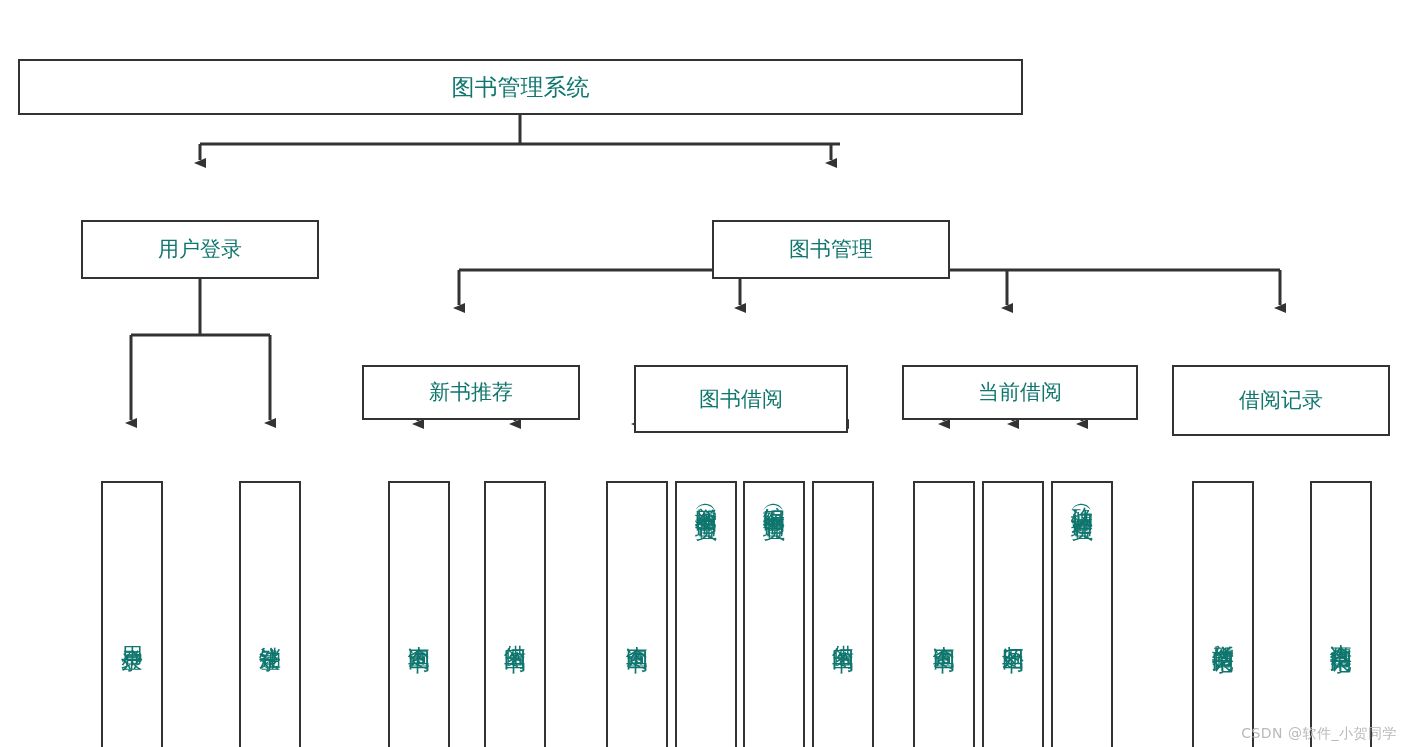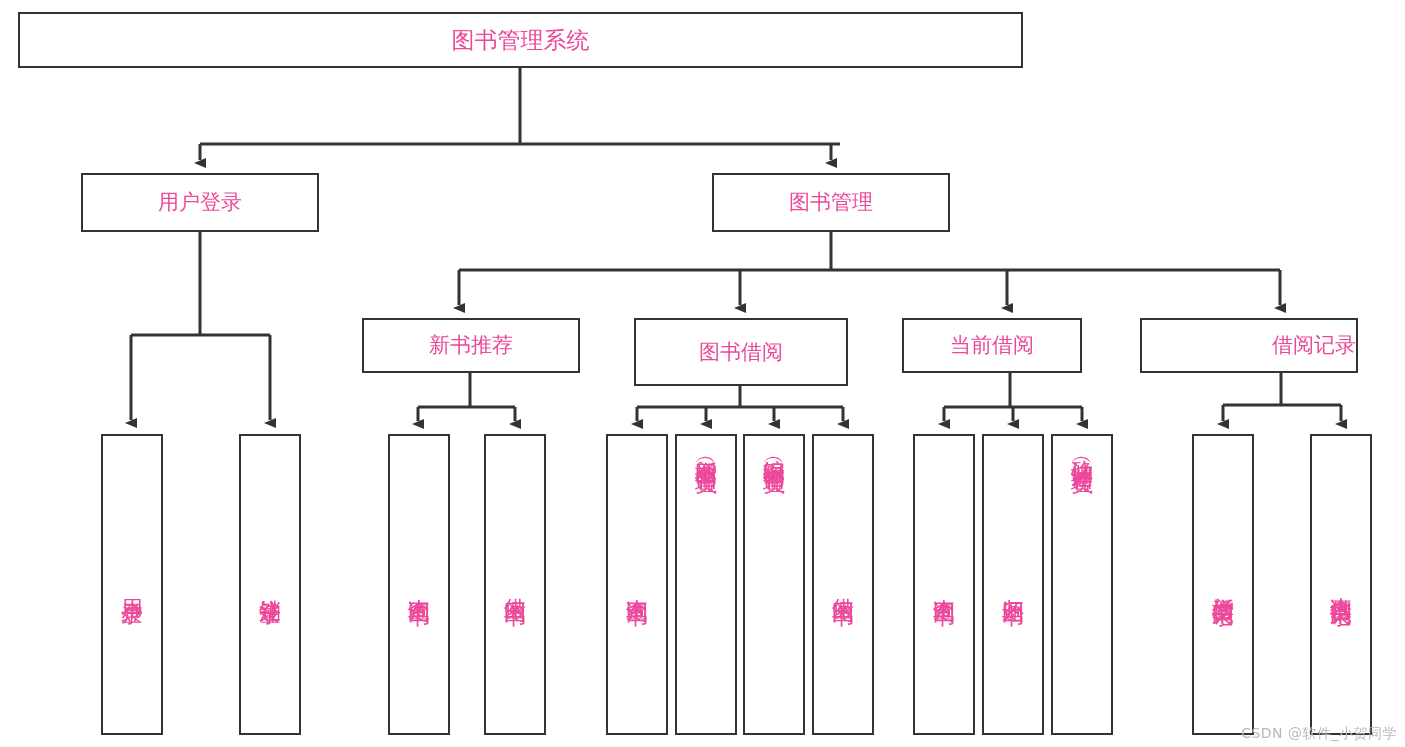--- a/index.html
+++ b/index.html
@@ -25,21 +25,22 @@
     height: 747px;
   }
   .node {
     position: absolute;
     box-sizing: border-box;
     background: #ffffff;
     border: 2px solid #333333;
     display: flex;
     align-items: center;
     justify-content: center;
-    color: #ec4899;
+    color: #0f766e;
+    margin-top: 47px;
   }
   .node-label {
     display: block;
     text-align: center;
     line-height: 1.15;
     white-space: nowrap;
   }
   .node.horizontal .node-label {
     font-size: 21px;
   }
@@ -136,24 +137,24 @@
   <div class="node horizontal" style="left:712px; top:173px; width:238px; height:59px;">
     <span class="node-label">图书管理</span>
   </div>
 
   <div class="node horizontal" style="left:362px; top:318px; width:218px; height:55px;">
     <span class="node-label">新书推荐</span>
   </div>
   <div class="node horizontal" style="left:634px; top:318px; width:214px; height:68px;">
     <span class="node-label">图书借阅</span>
   </div>
-  <div class="node horizontal" style="left:902px; top:318px; width:180px; height:55px;">
+  <div class="node horizontal" style="left:902px; top:318px; width:236px; height:55px;">
     <span class="node-label">当前借阅</span>
   </div>
-  <div class="node horizontal" style="left:1140px; top:318px; width:218px; height:55px;justify-content:flex-end;">
+  <div class="node horizontal" style="left:1172px; top:318px; width:218px; height:71px;">
     <span class="node-label">借阅记录</span>
   </div>
 
   <div class="node vertical centered" style="left:101px; top:434px; width:62px; height:301px;">
     <span class="node-label">用户登录</span>
   </div>
   <div class="node vertical centered" style="left:239px; top:434px; width:62px; height:301px;">
     <span class="node-label">注销登录</span>
   </div>
 

